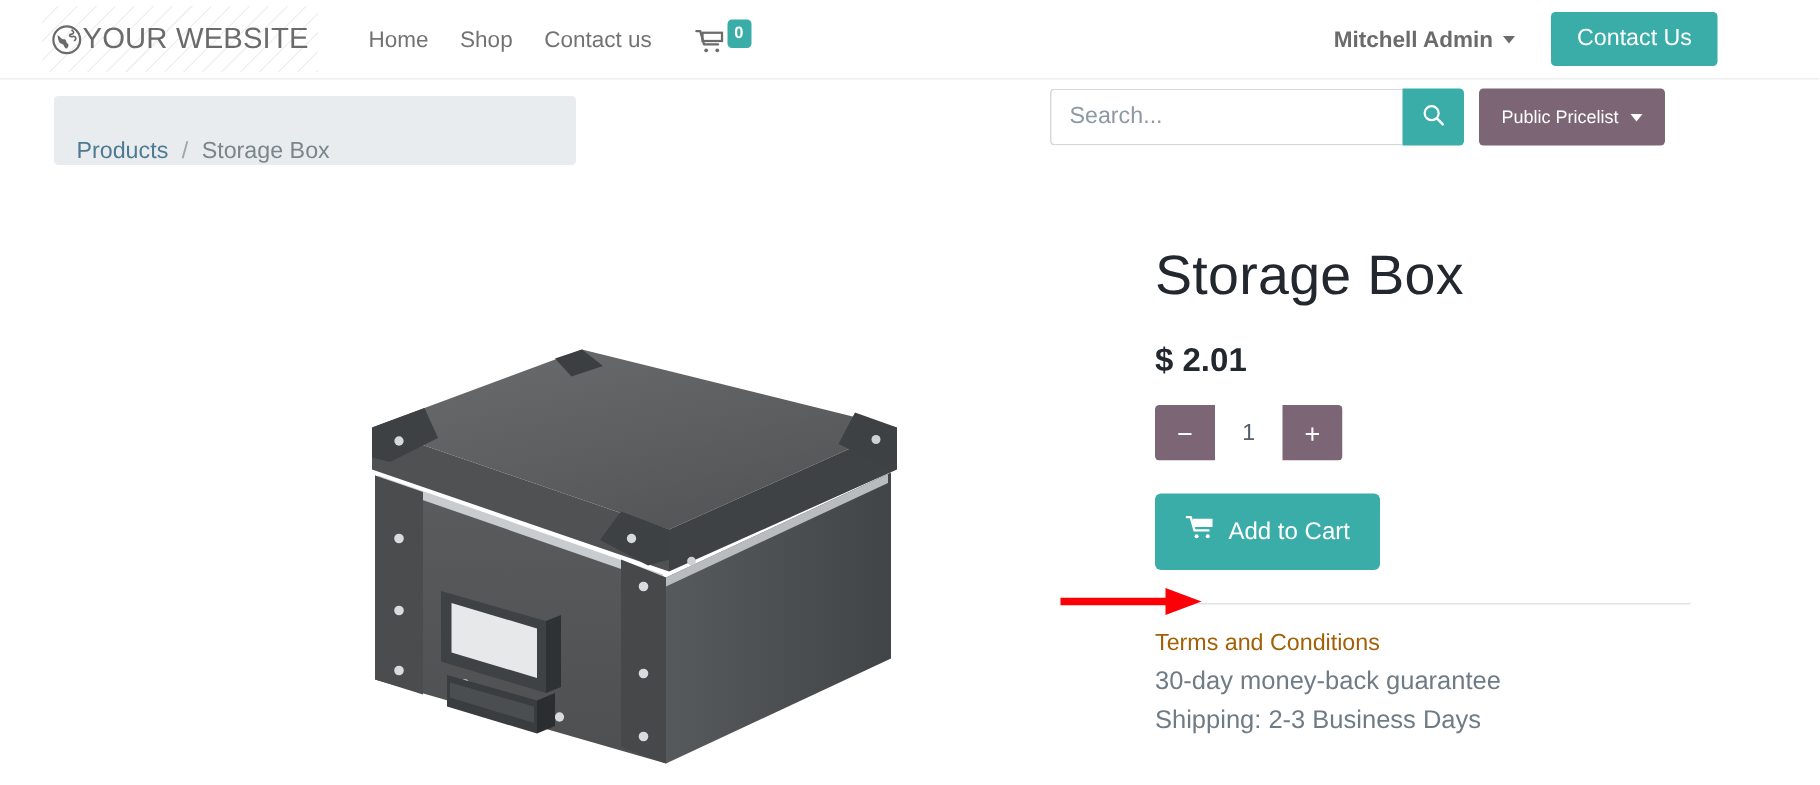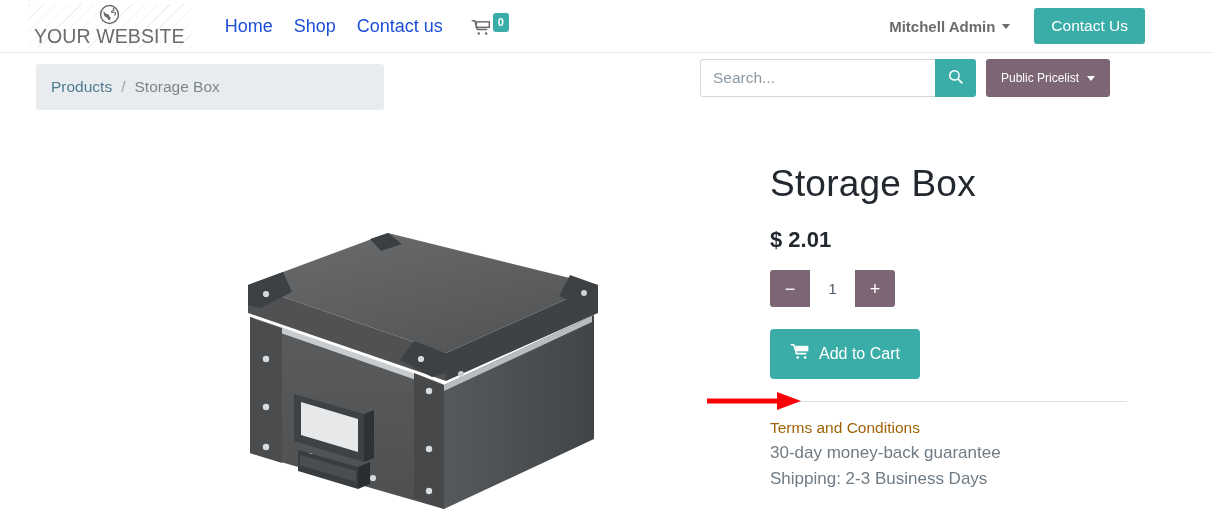--- a/index.html
+++ b/index.html
@@ -27,39 +27,38 @@
     align-items: center;
     margin-left: 28px;
     height: 44px;
     padding: 0 6px;
     background-image: repeating-linear-gradient(
         -45deg,
         rgba(0,0,0,0.055) 0px,
         rgba(0,0,0,0.055) 1px,
         rgba(0,0,0,0) 1px,
         rgba(0,0,0,0) 9px);
-    flex-direction: column;
   }
   .brand-icon { width: 21px; height: 21px; display:block; }
   .brand-text {
     font-size: 19.5px;
     letter-spacing: .1px;
     color: #6b6b6b;
     font-family: "Liberation Sans", sans-serif;
     white-space: nowrap;
   }
   .nav {
     display: flex;
     align-items: center;
     gap: 21px;
     margin-left: 34px;
   }
   .nav-link {
-    font-size: 18px;
-    color: #1d4ed8;
+    font-size: 15px;
+    color: #737373;
     text-decoration: none;
     white-space: nowrap;
   }
   .cart-wrap {
     margin-left: 28px;
     display: flex;
     align-items: flex-start;
     position: relative;
     height: 26px;
   }
@@ -121,21 +120,21 @@
   .right-col { flex: 1; position: relative; }
 
   
   .breadcrumb {
     margin: 11px 0 0 36px;
     width: 348px;
     height: 46px;
     background: #e9ecee;
     border-radius: 3px;
     display: flex;
-    align-items: center;
+    align-items: flex-end;
     padding-left: 15px;
     gap: 9px;
     font-size: 15.5px;
   }
   .breadcrumb a { color: #4e7a93; text-decoration: none; }
   .breadcrumb .sep { color: #9aa5ab; }
   .breadcrumb .current { color: #7b868c; }
 
   
   .product-image {

